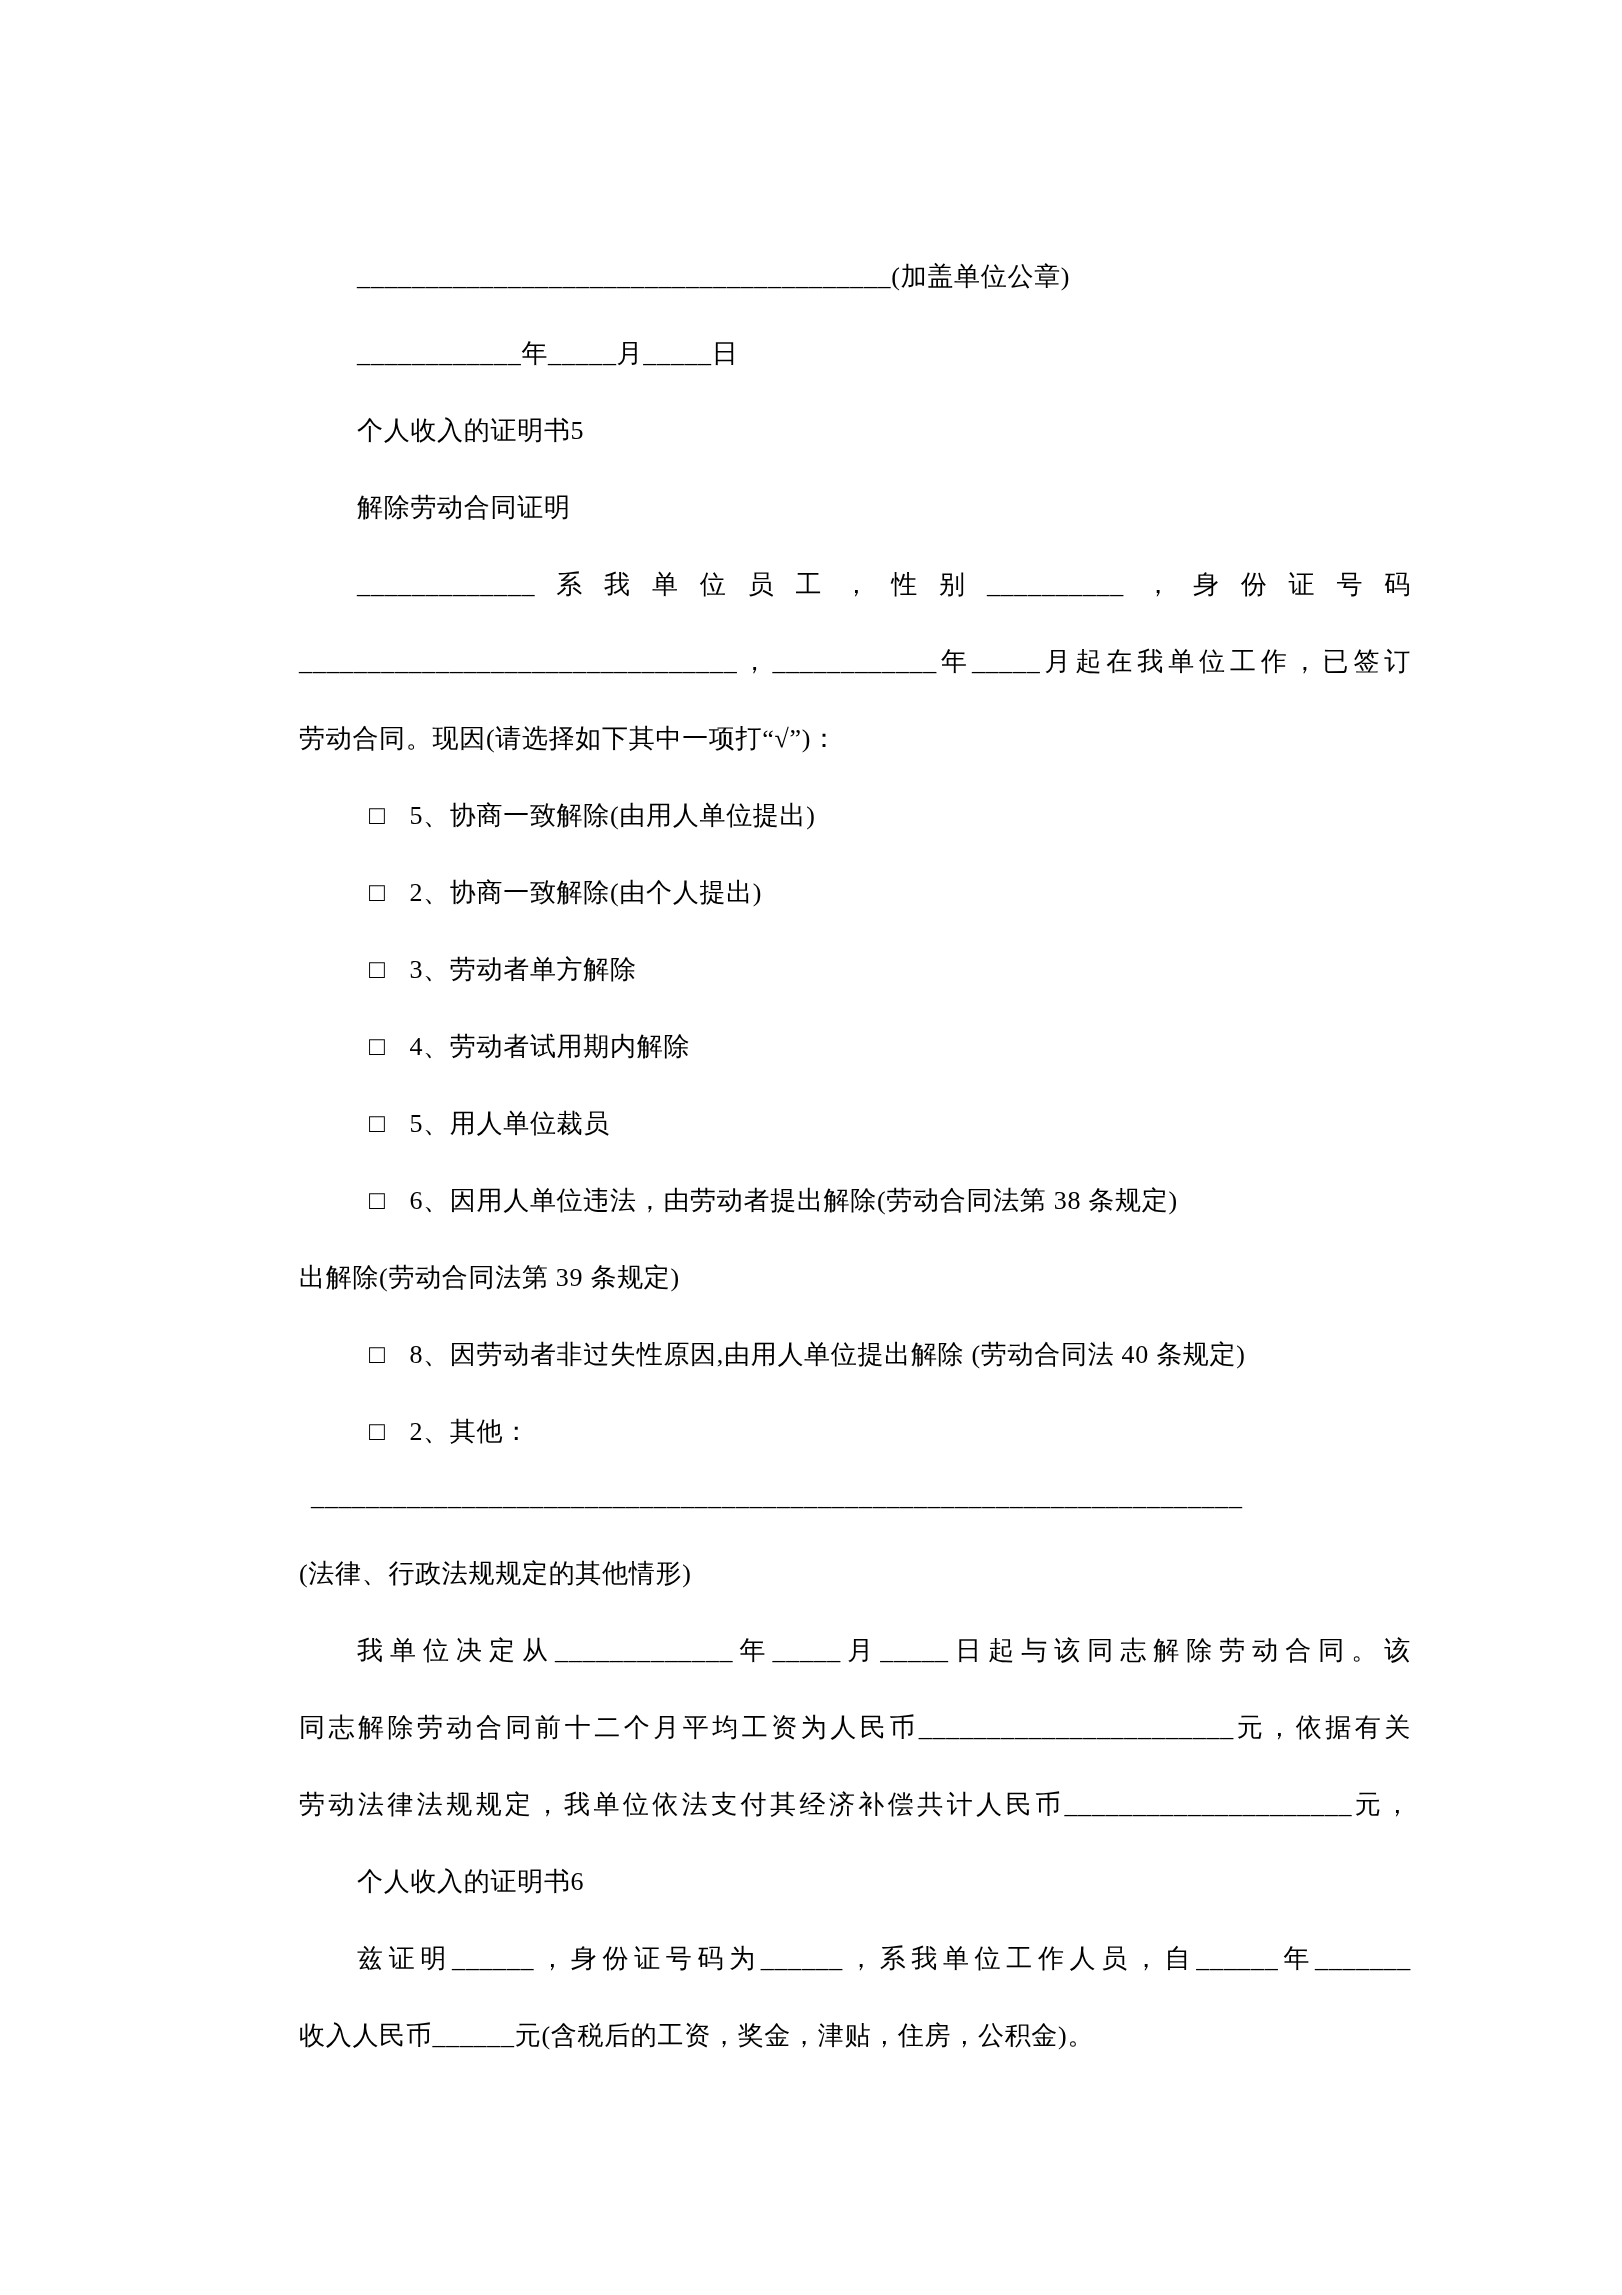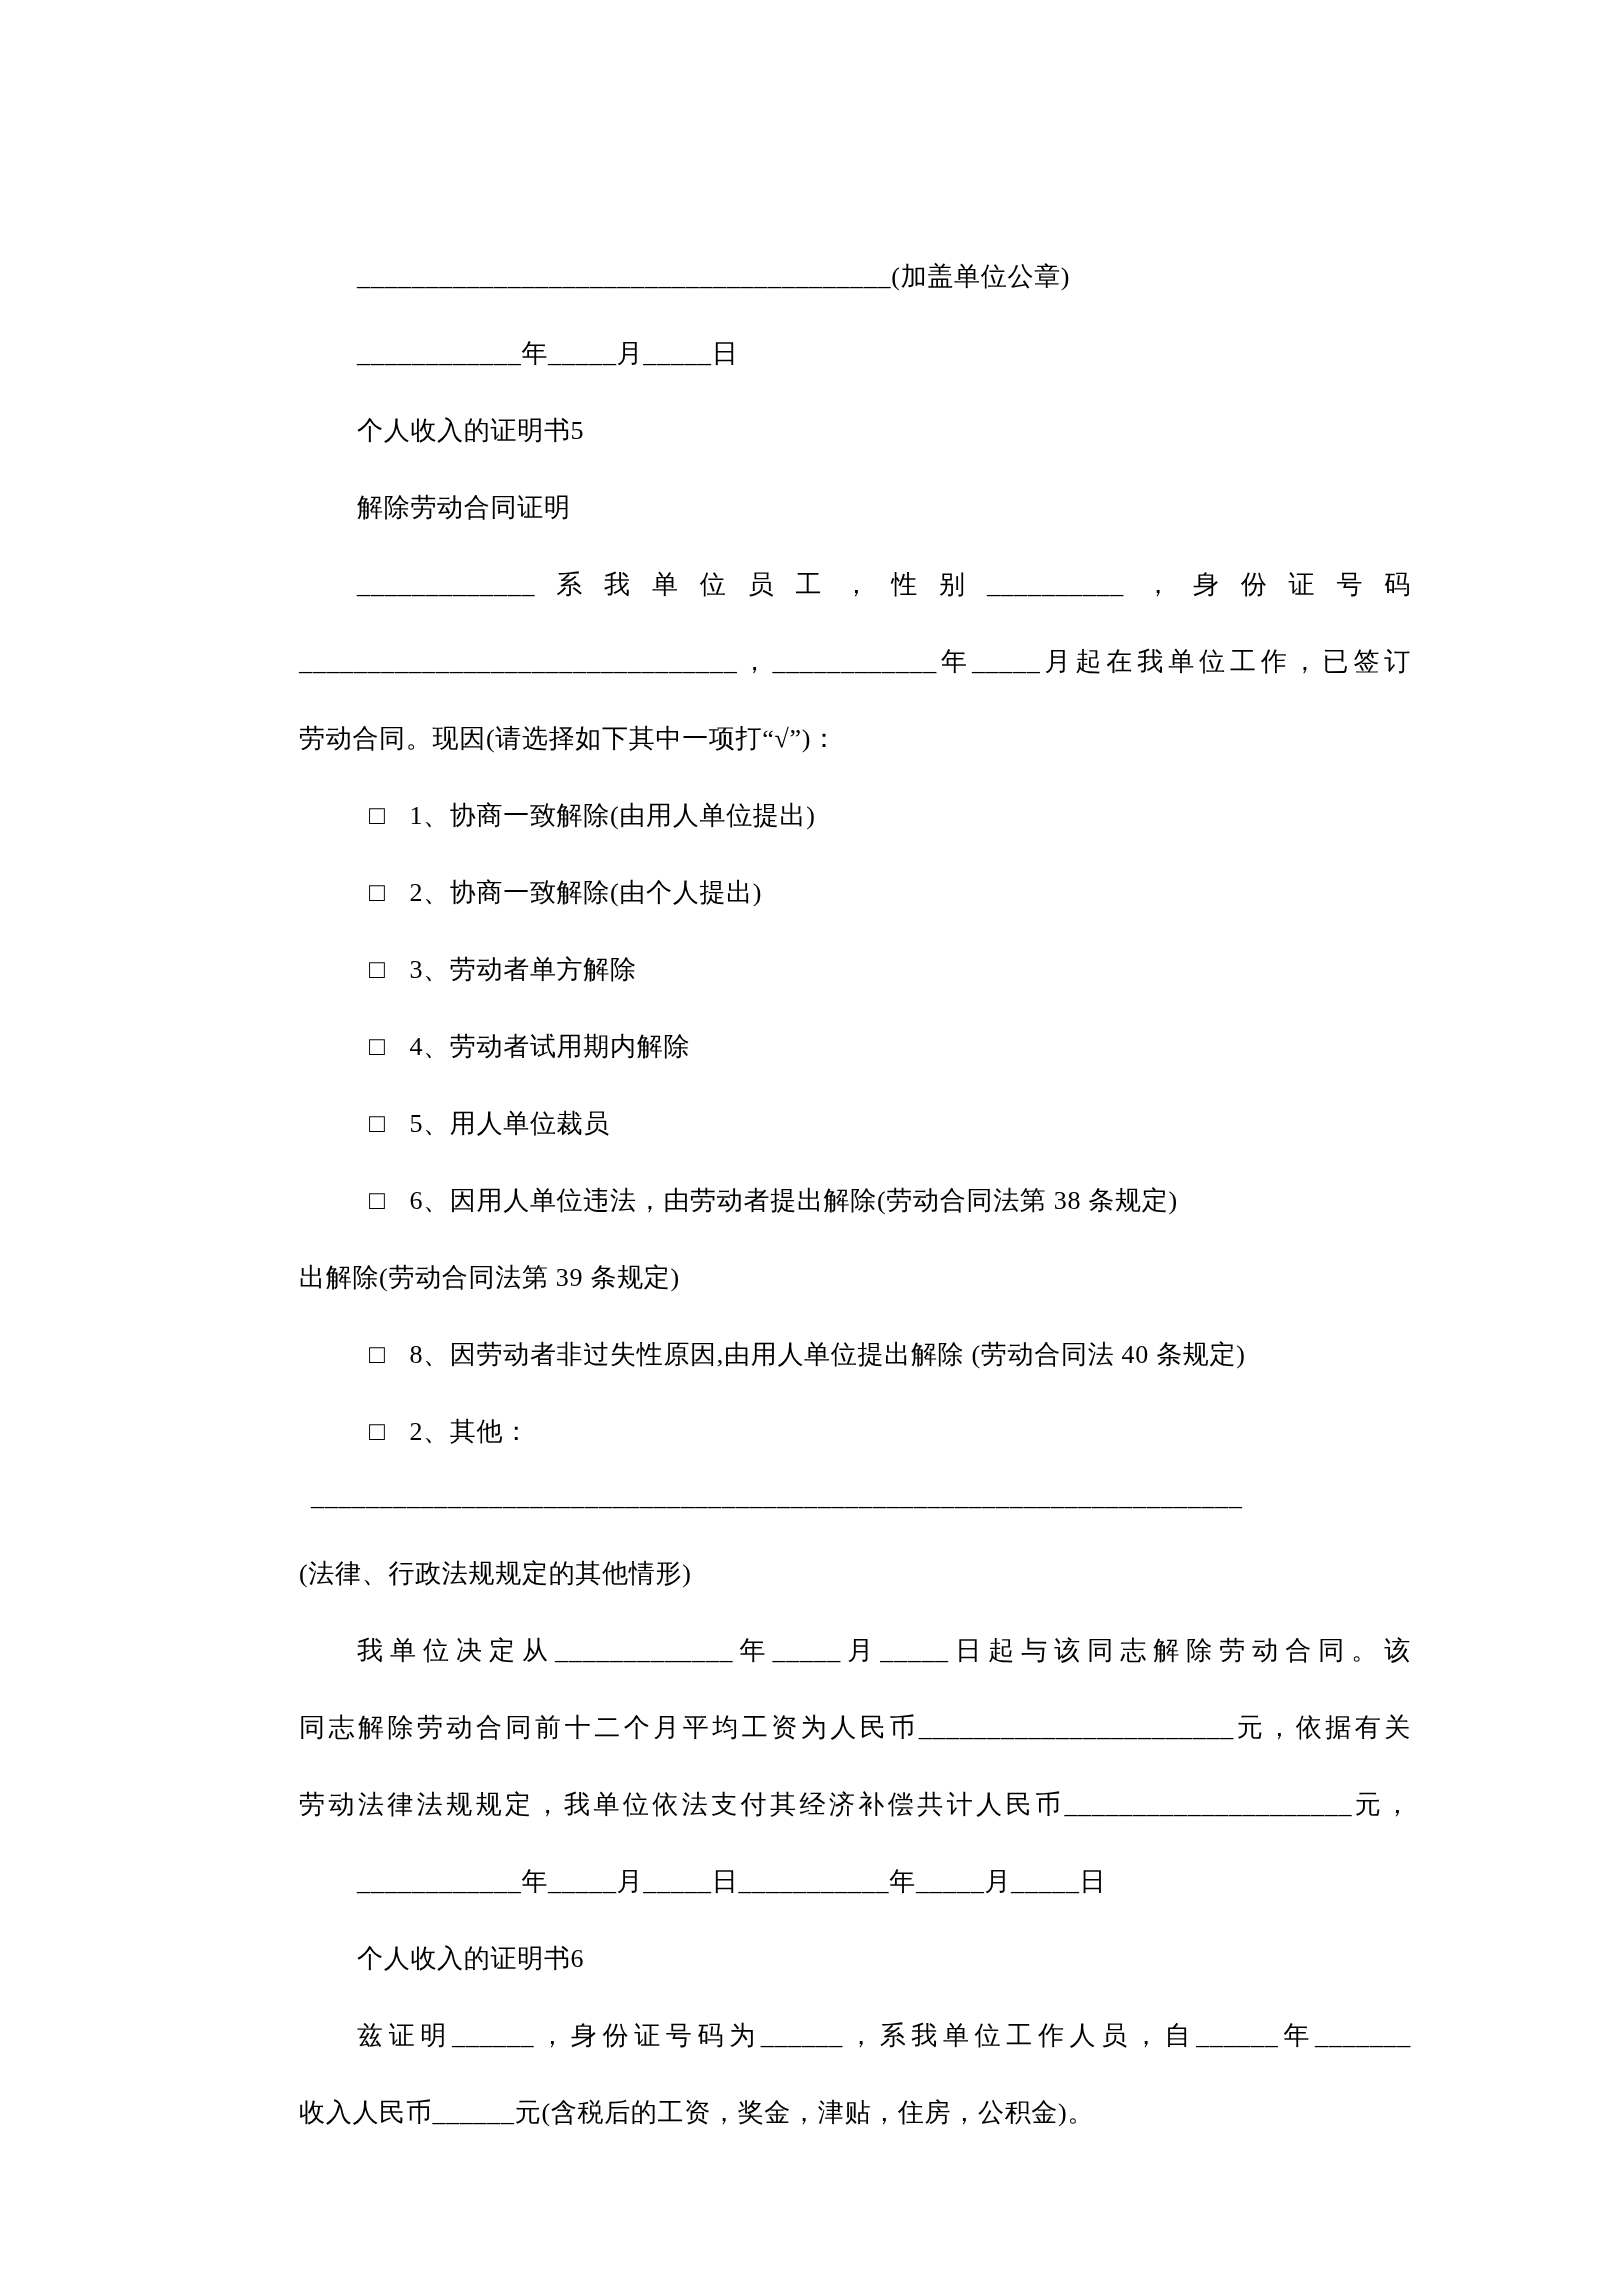--- a/index.html
+++ b/index.html
@@ -38,21 +38,21 @@
   <div class="line indent">_______________________________________(加盖单位公章)</div>
   <div class="line indent">____________年_____月_____日</div>
   <div class="line indent">个人收入的证明书5</div>
   <div class="line indent">解除劳动合同证明</div>
 
   <div class="line indent justify">_____________系我单位员工，性别__________，身份证号码</div>
   <div class="line justify">________________________________，____________年_____月起在我单位工作，已签订</div>
   <div class="line">劳动合同。现因(请选择如下其中一项打“√”)：</div>
 
   <div class="line indent">
-    <span class="cb">□</span><span>1、协商一致解除(由用人单位提出)</span>
+    <span class="cb">□</span><span>5、协商一致解除(由用人单位提出)</span>
   </div>
   <div class="line indent">
     <span class="cb">□</span><span>2、协商一致解除(由个人提出)</span>
   </div>
   <div class="line indent">
     <span class="cb">□</span><span>3、劳动者单方解除</span>
   </div>
   <div class="line indent">
     <span class="cb">□</span><span>4、劳动者试用期内解除</span>
   </div>
@@ -68,20 +68,19 @@
   </div>
   <div class="line indent">
     <span class="cb">□</span><span>2、其他：</span><span>____________________________________________________________________</span>
   </div>
   <div class="line">(法律、行政法规规定的其他情形)</div>
 
   <div class="line indent justify">我单位决定从_____________年_____月_____日起与该同志解除劳动合同。该</div>
   <div class="line justify">同志解除劳动合同前十二个月平均工资为人民币_______________________元，依据有关</div>
   <div class="line justify">劳动法律法规规定，我单位依法支付其经济补偿共计人民币_____________________元，</div>
 
-  <div class="line indent">____________年_____月_____日___________年_____月_____日</div>
 
   <div class="line indent">个人收入的证明书6</div>
   <div class="line indent justify">兹证明______，身份证号码为______，系我单位工作人员，自______年_______</div>
   <div class="line">收入人民币______元(含税后的工资，奖金，津贴，住房，公积金)。</div>
 
 </div>
 
 
 </body></html>

